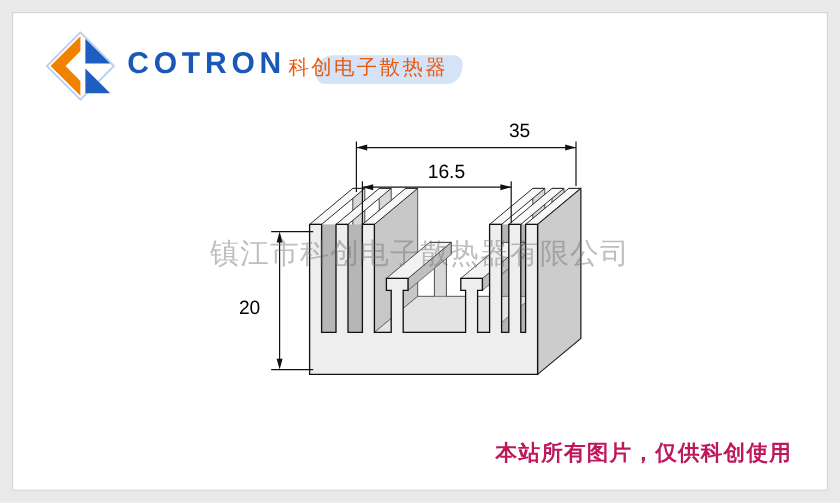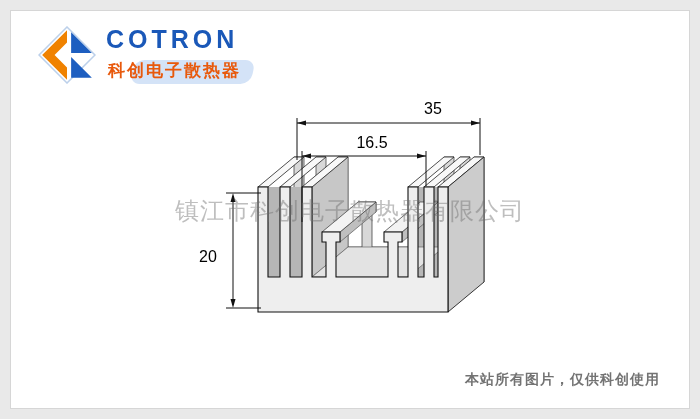--- a/index.html
+++ b/index.html
@@ -7,46 +7,46 @@
     width:700px;height:419px;position:relative;overflow:hidden;
     background:#e9e9e9;
     font-family:"Liberation Sans", sans-serif;
   }
   .panel{
     position:absolute;inset:10px;background:#ffffff;border:1px solid #d6d6d6;
   }
   
   .logo{position:absolute;left:38px;top:26px;display:flex;align-items:center;gap:10px;z-index:6;}
   .logo-icon{width:58px;height:58px;flex:0 0 auto;}
-  .logo-text{display:flex;flex-direction:column;}
+  .logo-text{display:flex;flex-direction:row;}
   .logo-name{
     color:#1a58b8;font-weight:bold;font-size:25px;letter-spacing:4px;line-height:1.1;
   }
   .logo-sub{
     position:relative;margin-top:4px;display:inline-block;
-    color:#e8590c;font-weight:bold;font-size:17px;letter-spacing:2px;
+    color:#e8590c;font-weight:normal;font-size:17px;letter-spacing:2px;
     padding:1px 8px 2px 2px;
   }
   .logo-sub::before{
     content:"";position:absolute;left:26px;right:-4px;top:2px;bottom:0;
     background:#d4e3f7;border-radius:10px;z-index:-1;transform:skewX(-12deg);
   }
   
   .drawing-svg{position:absolute;left:0;top:0;z-index:2;}
   .dim-text{font-family:"Liberation Sans",sans-serif;font-size:16px;fill:#000;}
   
   .watermark{
     position:absolute;top:195px;left:50%;transform:translateX(-50%);
     font-size:24px;letter-spacing:1px;color:rgba(110,110,110,0.45);
     white-space:nowrap;z-index:5;
   }
   
   .footer-note{
     position:absolute;right:40px;bottom:30px;
-    font-size:14px;font-weight:600;color:#737373;letter-spacing:1px;z-index:6;
+    font-size:18px;font-weight:600;color:#be185d;letter-spacing:1px;z-index:6;
   }
 </style>
 </head>
 <body>
 
 <div class="panel"></div>
 
 <div class="logo">
   <svg class="logo-icon" viewBox="0 0 56 56">
     <polygon points="28,1 55,28 28,55 1,28" fill="none" stroke="#bcd0ea" stroke-width="1.5"></polygon>

